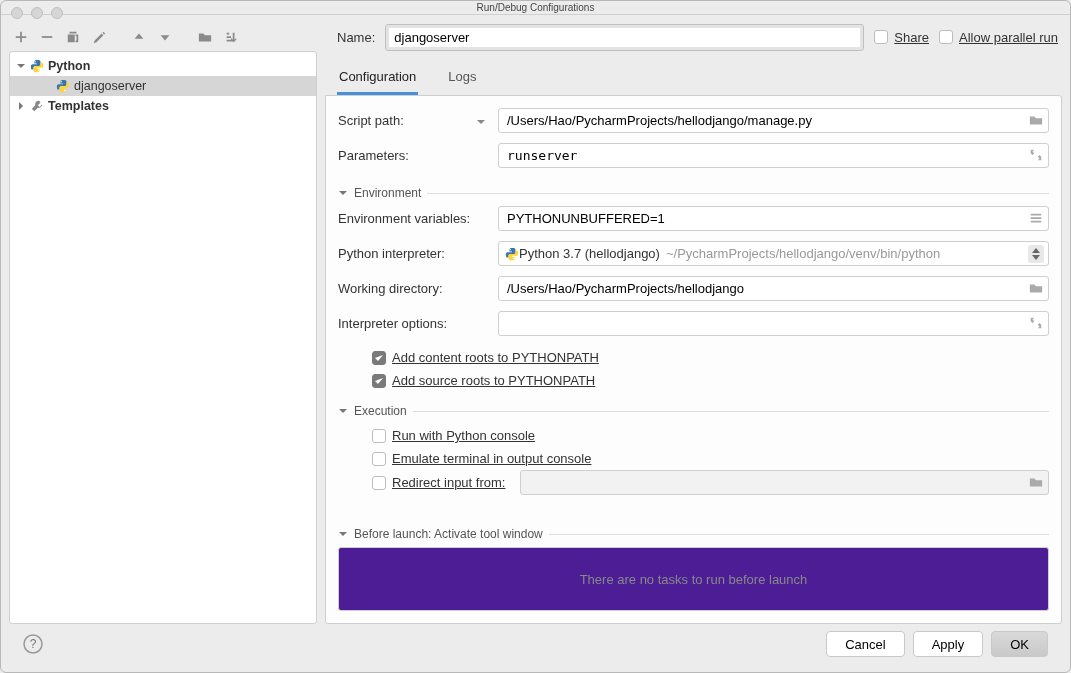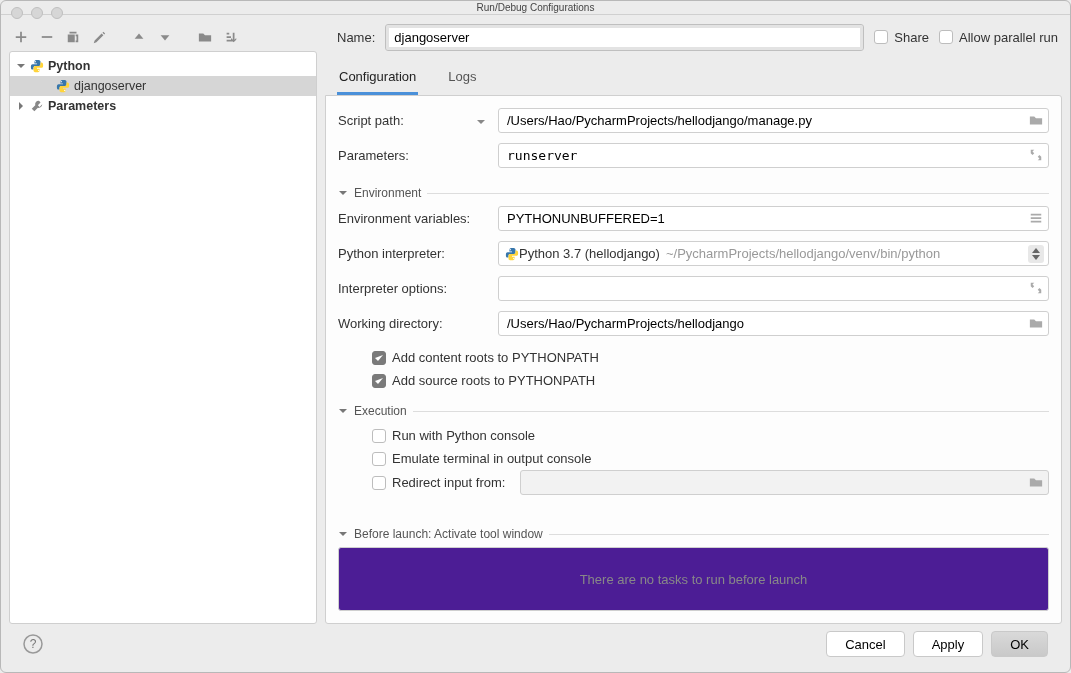--- a/index.html
+++ b/index.html
@@ -21,21 +21,21 @@
   .trow.sel { background: #d6d6d6; }
   .trow .lbl { font-size: 12.5px; }
   .bold { font-weight: 600; }
   .indent1 { padding-left: 28px; }
   .pyicon { width: 14px; height: 14px; }
   .tri { width: 10px; height: 10px; fill: #777; }
   .right { flex: 1; display: flex; flex-direction: column; }
   .toprow { display: flex; align-items: center; height: 28px; gap: 10px; padding: 0 4px; }
   .name-lbl { margin-left: 8px; }
   .name-inp { flex: 1; height: 27px; border: 1px solid #bfbfbf; border-radius: 3px; padding: 0 8px; font-size: 13px; box-shadow: inset 0 0 0 3px #e3e3e3; }
-  .ckrow { display: flex; align-items: center; gap: 6px; white-space: nowrap; }
+  .ckrow { display: flex; align-items: center; gap: 6px; white-space: nowrap; text-decoration: underline; }
   .ck { width: 14px; height: 14px; border: 1px solid #bdbdbd; border-radius: 3px; display: inline-flex; align-items: center; justify-content: center; background: #fff; }
   .ck.checked { background: #7a7a7a; border-color: #7a7a7a; }
   .ck.checked svg { width: 10px; height: 10px; fill: #fff; }
   .tabs { display: flex; margin-top: 14px; padding-left: 12px; gap: 28px; }
   .tab { padding: 4px 2px 8px 2px; color: #555; cursor: pointer; }
   .tab.active { color: #222; border-bottom: 3px solid #4a90d9; }
   .panel { border: 1px solid #cfcfcf; background: #fdfdfd; border-radius: 3px; border-top-left-radius: 0; flex: 1; padding: 12px; overflow: auto; display: flex; flex-direction: column; }
   .frow { display: flex; align-items: center; margin-bottom: 10px; gap: 8px; }
   .flbl { width: 152px; }
   .finp-wrap { flex: 1; position: relative; display: flex; }
@@ -142,21 +142,21 @@
               </svg>
             <span class="lbl">djangoserver</span>
           </div>
           <div class="trow">
             <svg class="tri" viewBox="0 0 10 10">
                 <path d="M3 1l4 4-4 4z"></path>
               </svg>
             <svg class="pyicon" viewBox="0 0 16 16">
                 <path fill="#888" d="M10 2a4 4 0 0 0-4 5L2 11l3 3 4-4a4 4 0 0 0 5-4l-3 3-2-2 3-3a4 4 0 0 0-2-2z"></path>
               </svg>
-            <span class="lbl bold">Parameters</span>
+            <span class="lbl bold">Templates</span>
           </div>
         </div>
       </div>
 
       <div class="right">
         <div class="toprow">
           <span class="name-lbl">Name:</span>
           <input class="name-inp" value="djangoserver" style="">
           <label class="ckrow">
             <span class="ck"></span>
@@ -236,35 +236,35 @@
                     <path d="M4 0l4 5H0z"></path>
                   </svg>
                 <svg viewBox="0 0 8 6">
                     <path d="M4 6L0 1h8z"></path>
                   </svg>
               </span>
             </div>
           </div>
 
           <div class="frow">
+            <span class="flbl">Working directory:</span>
+            <div class="finp-wrap">
+              <input class="finp" value="/Users/Hao/PycharmProjects/hellodjango" style="">
+              <svg class="inp-icon" viewBox="0 0 16 16">
+                  <path d="M1 4h5l2 2h7v7H1z"></path>
+                </svg>
+            </div>
+          </div>
+
+          <div class="frow">
             <span class="flbl">Interpreter options:</span>
             <div class="finp-wrap">
               <input class="finp" value="" style="">
               <svg class="inp-icon" viewBox="0 0 16 16">
                   <path d="M2 2h4L4 4l2 2-2 2-2-2V2zm12 12h-4l2-2-2-2 2-2 2 2v4z"></path>
-                </svg>
-            </div>
-          </div>
-
-          <div class="frow">
-            <span class="flbl">Working directory:</span>
-            <div class="finp-wrap">
-              <input class="finp" value="/Users/Hao/PycharmProjects/hellodjango" style="">
-              <svg class="inp-icon" viewBox="0 0 16 16">
-                  <path d="M1 4h5l2 2h7v7H1z"></path>
                 </svg>
             </div>
           </div>
 
           <label class="ckrow" style="margin:4px 0 4px 34px">
             <span class="ck checked">
                 <svg viewBox="0 0 10 10">
                   <path d="M1 5l3 3 5-6"></path>
                 </svg>
               </span>

